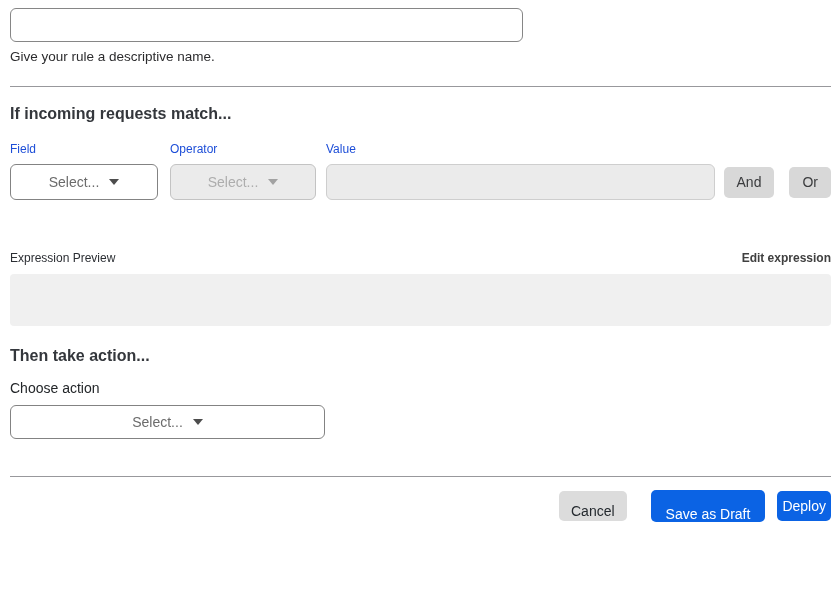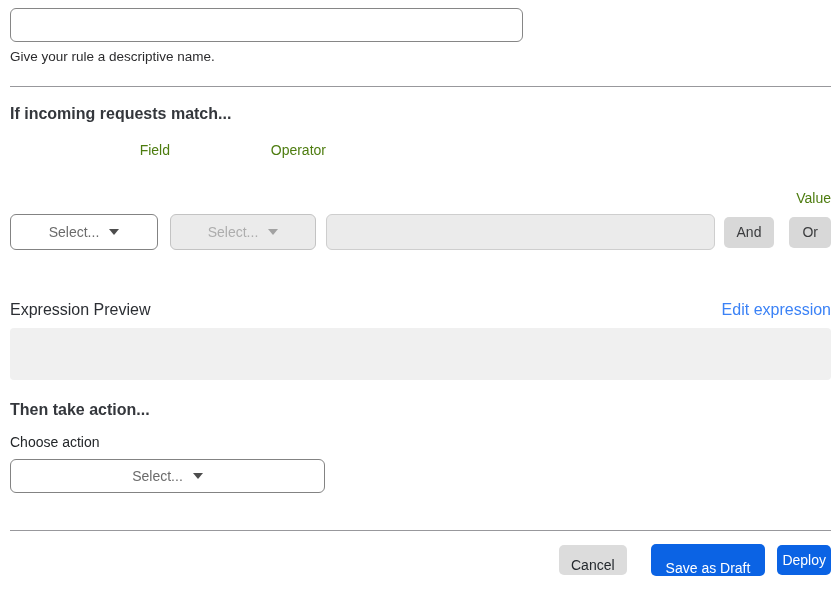--- a/index.html
+++ b/index.html
@@ -32,24 +32,24 @@
     font-family: inherit; outline: none; background: #fff;
   }
   .helper { margin-top: 7px; font-size: 13.5px; color: #2c2c2e; }
 
   hr.divider { border: none; border-top: 1px solid #98989c; margin-top: 22px; }
   hr.divider2 { border: none; border-top: 1px solid #98989c; margin-top: 37px; }
 
   .section-heading { font-size: 16px; font-weight: 700; color: #34373c; margin-top: 18px; }
 
   
-  .cond-labels { display: flex; margin-top: 19px; font-size: 14px; color: #4d7c0f; text-align: right; }
+  .cond-labels { display: flex; margin-top: 19px; font-size: 12px; color: #1d4ed8; }
   .cond-labels .col-field    { width: 160px; }
   .cond-labels .col-operator { width: 156px; }
-  .cond-labels .col-value    { flex: 1; margin-top: 48px; }
+  .cond-labels .col-value    { flex: 1; }
 
   .cond-row { display: flex; align-items: center; margin-top: 8px; }
   .select {
     height: 36px; border-radius: 6px; border: 1px solid #838383; background: #fff;
     display: flex; align-items: center; justify-content: center;
     padding: 0 12px; font-size: 14px; color: #6b6b6b; cursor: pointer;
   }
   .select .caret {
     width: 0; height: 0; margin-left: 10px;
     border-left: 5px solid transparent; border-right: 5px solid transparent;
@@ -66,23 +66,23 @@
     font-family: inherit; font-size: 14px; padding: 0 10px; color: #555; outline: none;
   }
   .chip-btn {
     height: 31px; padding: 0 13px; margin-left: 9px;
     background: #d8d8d8; border: none; border-radius: 5px;
     font-family: inherit; font-size: 14px; color: #3a3b3d; cursor: pointer;
   }
   .chip-btn.or { margin-left: 15px; }
 
   
-  .expr-row { display: flex; justify-content: space-between; align-items: baseline; margin-top: 51px; font-size: 16px; }
+  .expr-row { display: flex; justify-content: space-between; align-items: baseline; margin-top: 51px; font-size: 12px; }
   .expr-label { color: #2b2e33; }
-  .expr-link { color: #3b82f6; cursor: pointer; text-decoration: none; }
+  .expr-link { color: #404040; cursor: pointer; text-decoration: none; font-weight: bold; }
   .expr-box { margin-top: 9px; height: 52px; background: #f0f0f0; border-radius: 4px; }
 
   
   .heading-action { margin-top: 21px; }
   .action-label { margin-top: 15px; }
   .action-select { width: 315px; height: 34px; margin-top: 9px; }
 
   
   .footer { display: flex; justify-content: flex-end; align-items: center; gap: 12px; margin-top: 13px; }
   .btn {

